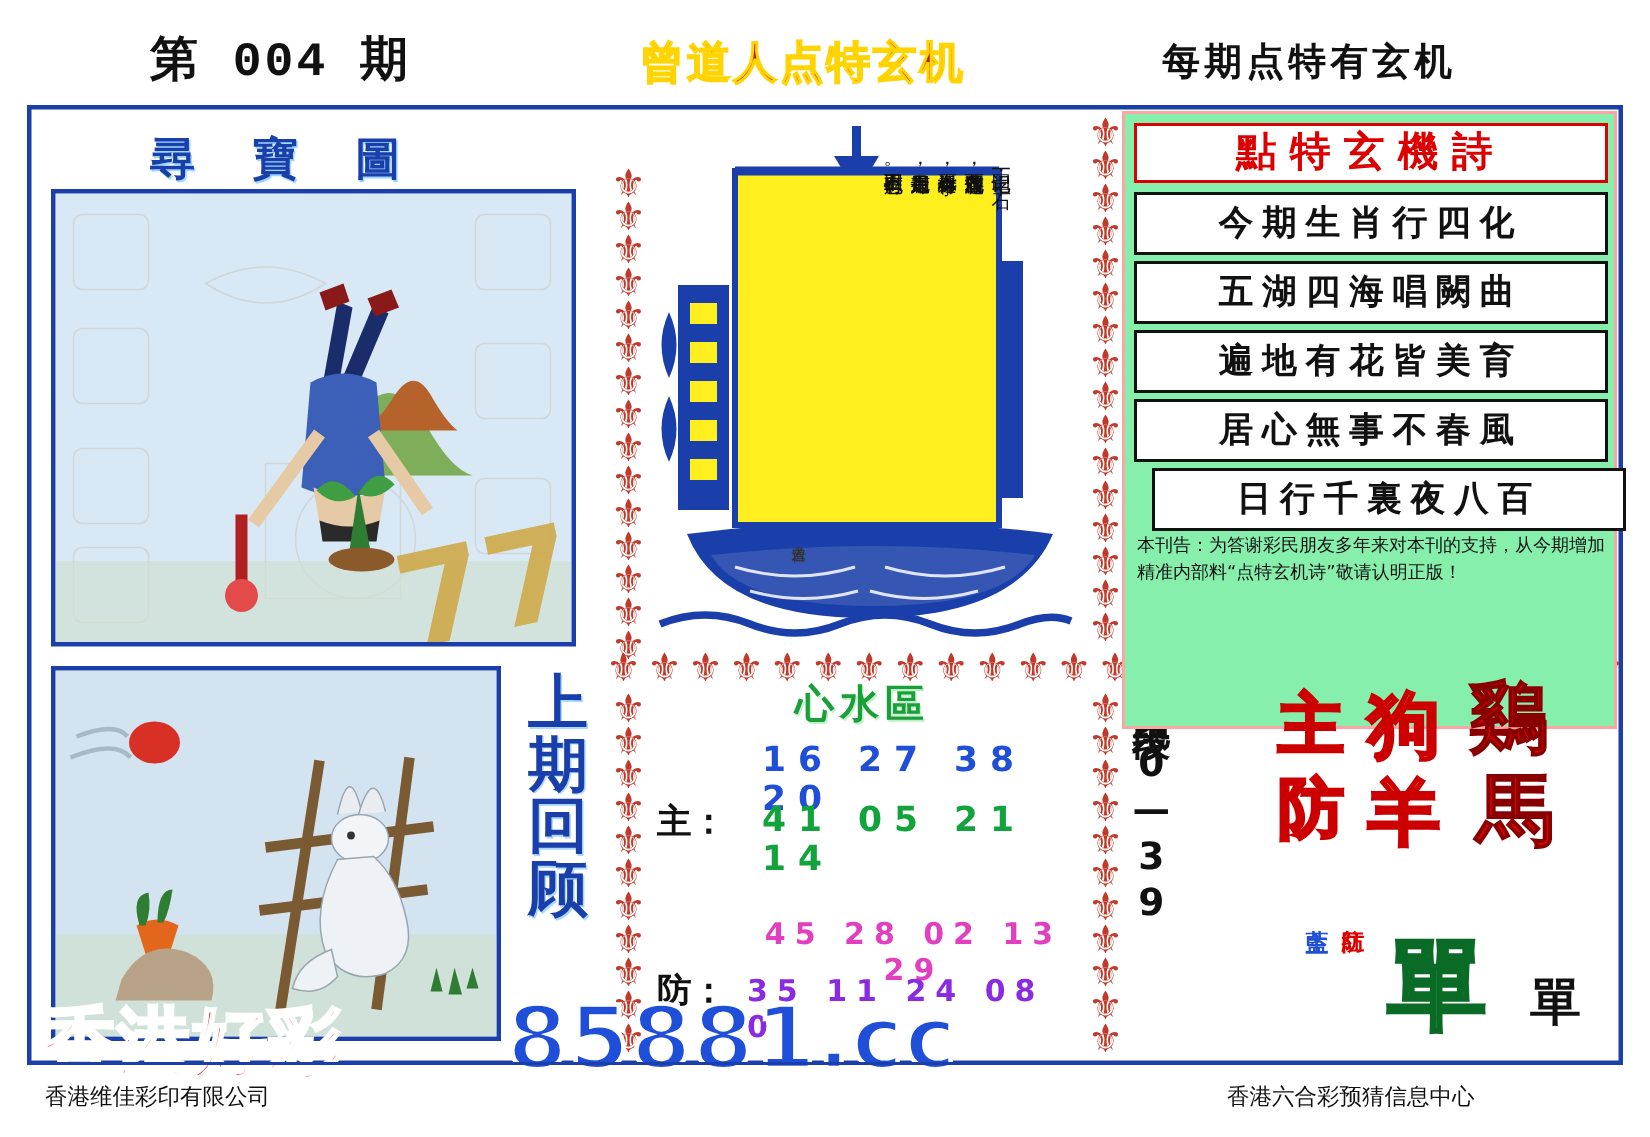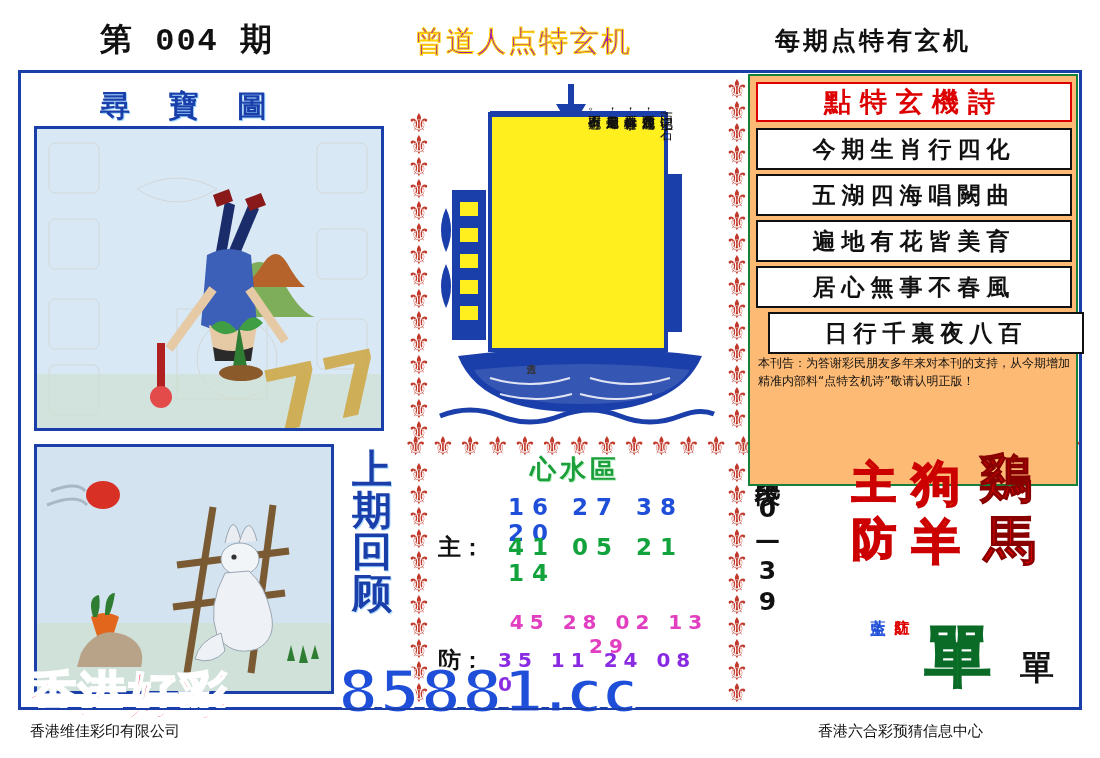--- a/index.html
+++ b/index.html
@@ -17,22 +17,22 @@
   
   .header{
     position:absolute;left:0;top:0;width:1100px;height:68px;
   }
   .issue{
     position:absolute;left:100px;top:18px;
     font-size:32px;font-weight:bold;color:#111;letter-spacing:2px;
     font-family:Liberation Mono, monospace;
   }
   .title-red{
-    position:absolute;left:415px;top:22px;
-    font-size:29px;font-weight:normal;color:#a21caf;
+    position:absolute;left:427px;top:22px;
+    font-size:29px;font-weight:bold;color:#b91c1c;
     -webkit-text-stroke:1px #ffd400;
     letter-spacing:2px;
     font-family:"DejaVu Sans",sans-serif;
   }
   .title-sub{
     position:absolute;left:775px;top:24px;
     font-size:25px;font-weight:bold;color:#111;letter-spacing:3px;
     font-family:"DejaVu Sans",sans-serif;
   }
   
@@ -121,21 +121,21 @@
   .kill{
     position:absolute;left:752px;top:455px;
     font-size:25px;font-weight:bold;color:#111;
     writing-mode:vertical-rl;text-orientation:upright;
     letter-spacing:2px;line-height:30px;
     font-family:"DejaVu Sans",sans-serif;
   }
   
   .rbox{
     position:absolute;left:748px;top:74px;width:330px;height:412px;
-    border:2px solid #15803d;background:#fdba74;box-sizing:border-box;
+    border:2px solid #fca5a5;background:#86efac;box-sizing:border-box;
   }
   .rbox-head{
     position:absolute;left:6px;top:6px;width:316px;height:40px;
     border:2px solid #d00;background:#fff;box-sizing:border-box;
     text-align:center;
   }
   .rbox-head span{
     font-size:27px;font-weight:bold;color:#d00;letter-spacing:9px;
     line-height:36px;font-family:"DejaVu Sans",sans-serif;
   }

